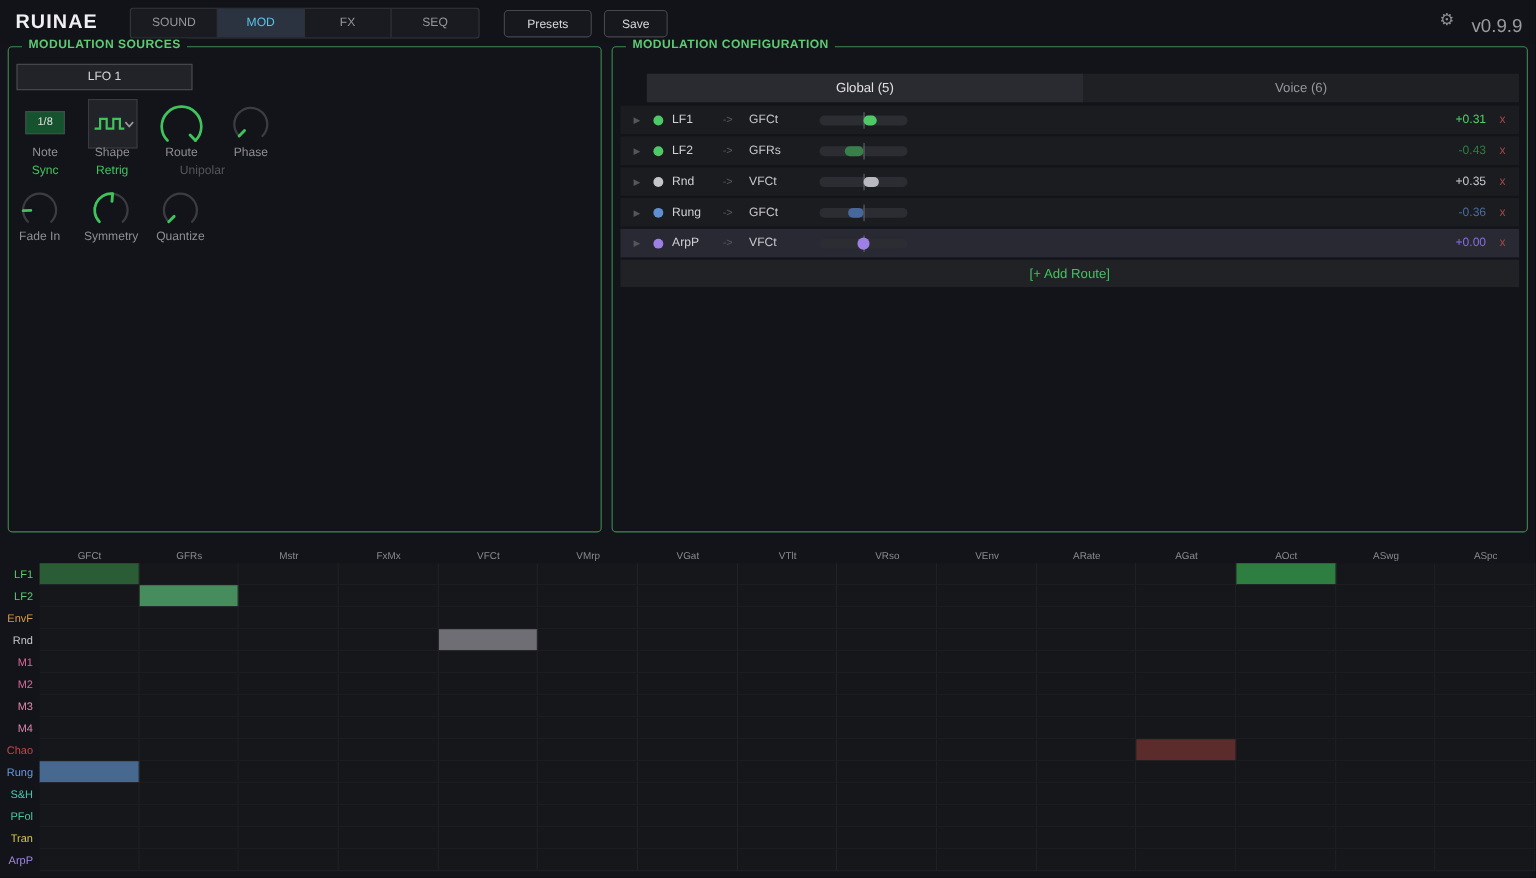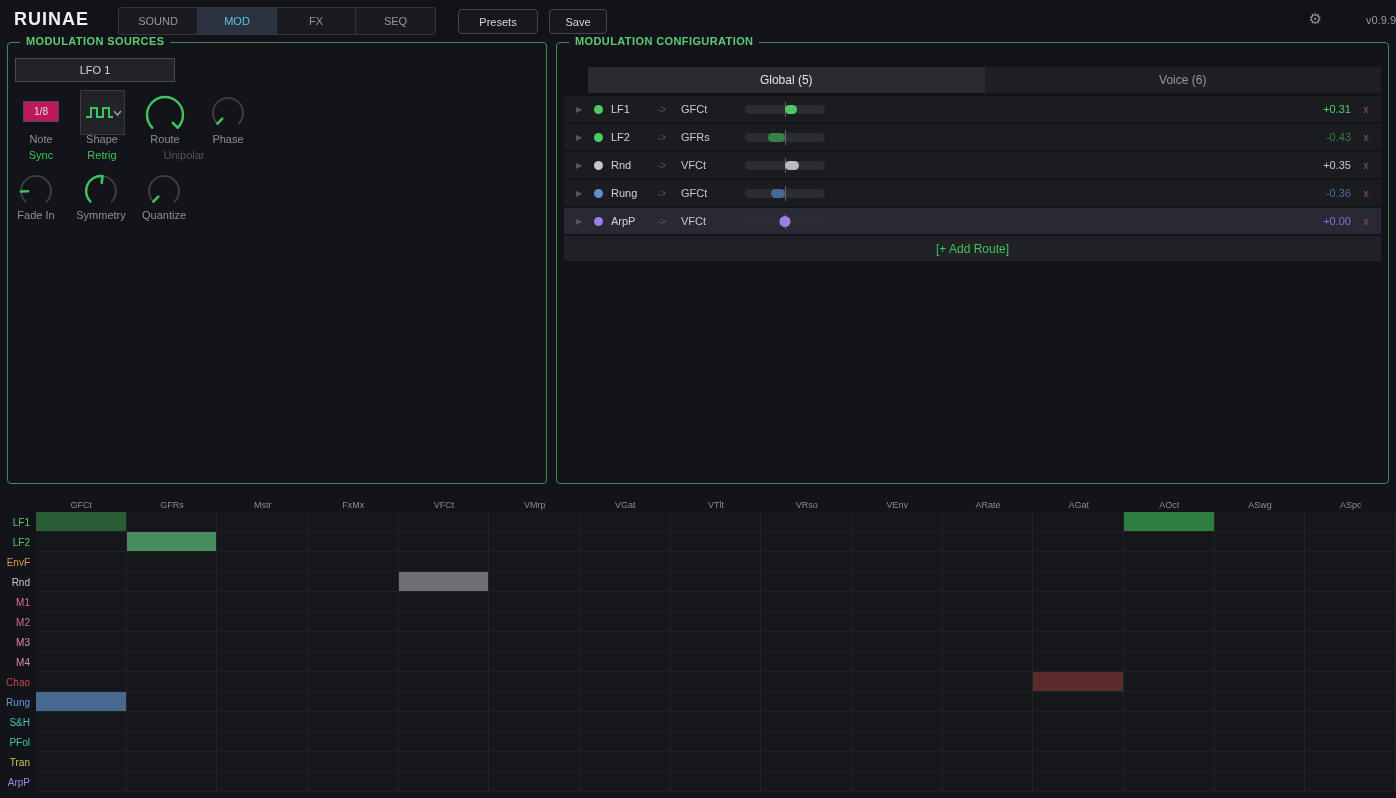--- a/index.html
+++ b/index.html
@@ -9,29 +9,29 @@
 
   
   .header { position:absolute; left:0; top:0; width:100%; height:40px; background:#121318; }
   .logo { position:absolute; left:14px; top:9px; font-size:18px; font-weight:bold; color:#f0f0f2; letter-spacing:1px; }
   .tabgroup { position:absolute; left:118px; top:7px; height:28px; display:flex; border:1px solid #35363c; border-radius:3px; background:#1a1b20; overflow:hidden; }
   .tab { width:79px; height:100%; display:flex; align-items:center; justify-content:center; font-size:11px; color:#96969c; border-right:1px solid #33343a; cursor:default; }
   .tab:last-child { border-right:none; }
   .tab.active { background:#2c3340; color:#59c4e6; }
   .hbtn { position:absolute; top:9px; height:25px; border:1px solid #46474d; border-radius:4px; background:#17181d; color:#d8d8da; font-size:11px; display:flex; align-items:center; justify-content:center; }
   .gear { position:absolute; top:11px; right:74px; font-size:15px; color:#8e8e94; line-height:1; }
-  .version { position:absolute; top:14px; right:0; font-size:11px; color:#9a9aa0; }
+  .version { position:absolute; top:14px; right:12px; font-size:17px; color:#9a9aa0; }
 
   
   .panel { position:absolute; border:1px solid #3f8a52; border-radius:4px; }
   .legend { position:absolute; top:-8px; left:12px; background:#131419; padding:0 6px; font-size:11px; font-weight:bold; color:#5ecb74; letter-spacing:.4px; }
 
   
   .lfo-select { position:absolute; left:7px; top:15px; width:160px; height:24px; background:#222328; border:1px solid #4a4b50; display:flex; align-items:center; justify-content:center; font-size:11px; color:#d8d8da; }
-  .note-box { position:absolute; left:15px; top:58px; width:36px; height:21px; background:#be185d; border:1px solid #4a4b50; display:flex; align-items:center; justify-content:center; font-size:10px; color:#e0e0e2; }
+  .note-box { position:absolute; left:15px; top:58px; width:36px; height:21px; background:#14532d; border:1px solid #4a4b50; display:flex; align-items:center; justify-content:center; font-size:10px; color:#e0e0e2; }
   .shape-box { position:absolute; left:72px; top:47px; width:45px; height:45px; background:#222328; border:1px solid #3a3b40; display:flex; align-items:center; justify-content:center; }
   .knob { position:absolute; }
   .klabel { position:absolute; font-size:11px; color:#8e8e94; text-align:center; transform:translateX(-50%); white-space:nowrap; }
   .klabel.on { color:#3fc45c; }
   .klabel.off { color:#55565b; }
 
   
   .cfg-tabs { position:absolute; left:7px; top:24px; right:7px; height:26px; display:flex; background:#16171b;margin-left:24px; }
   .cfg-tab { flex:1; display:flex; align-items:center; justify-content:center; font-size:12px; }
   .cfg-tab.active { background:#2a2b30; color:#e2e2e4; }

